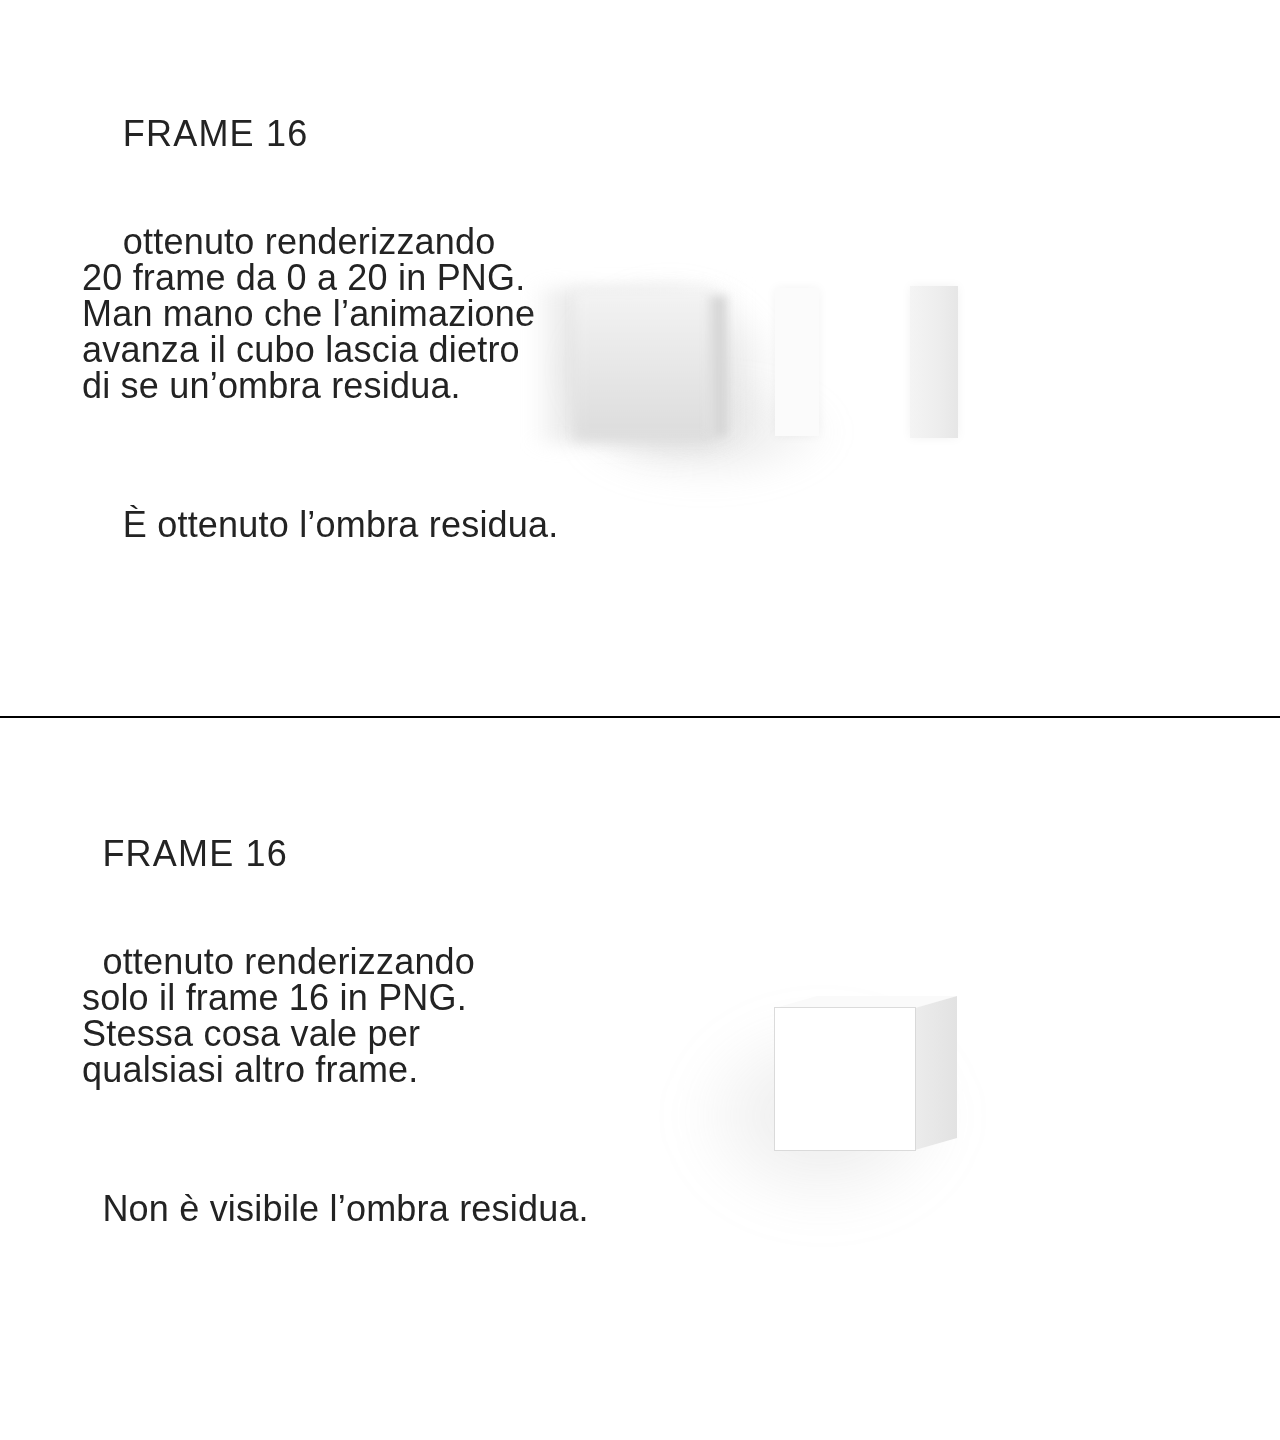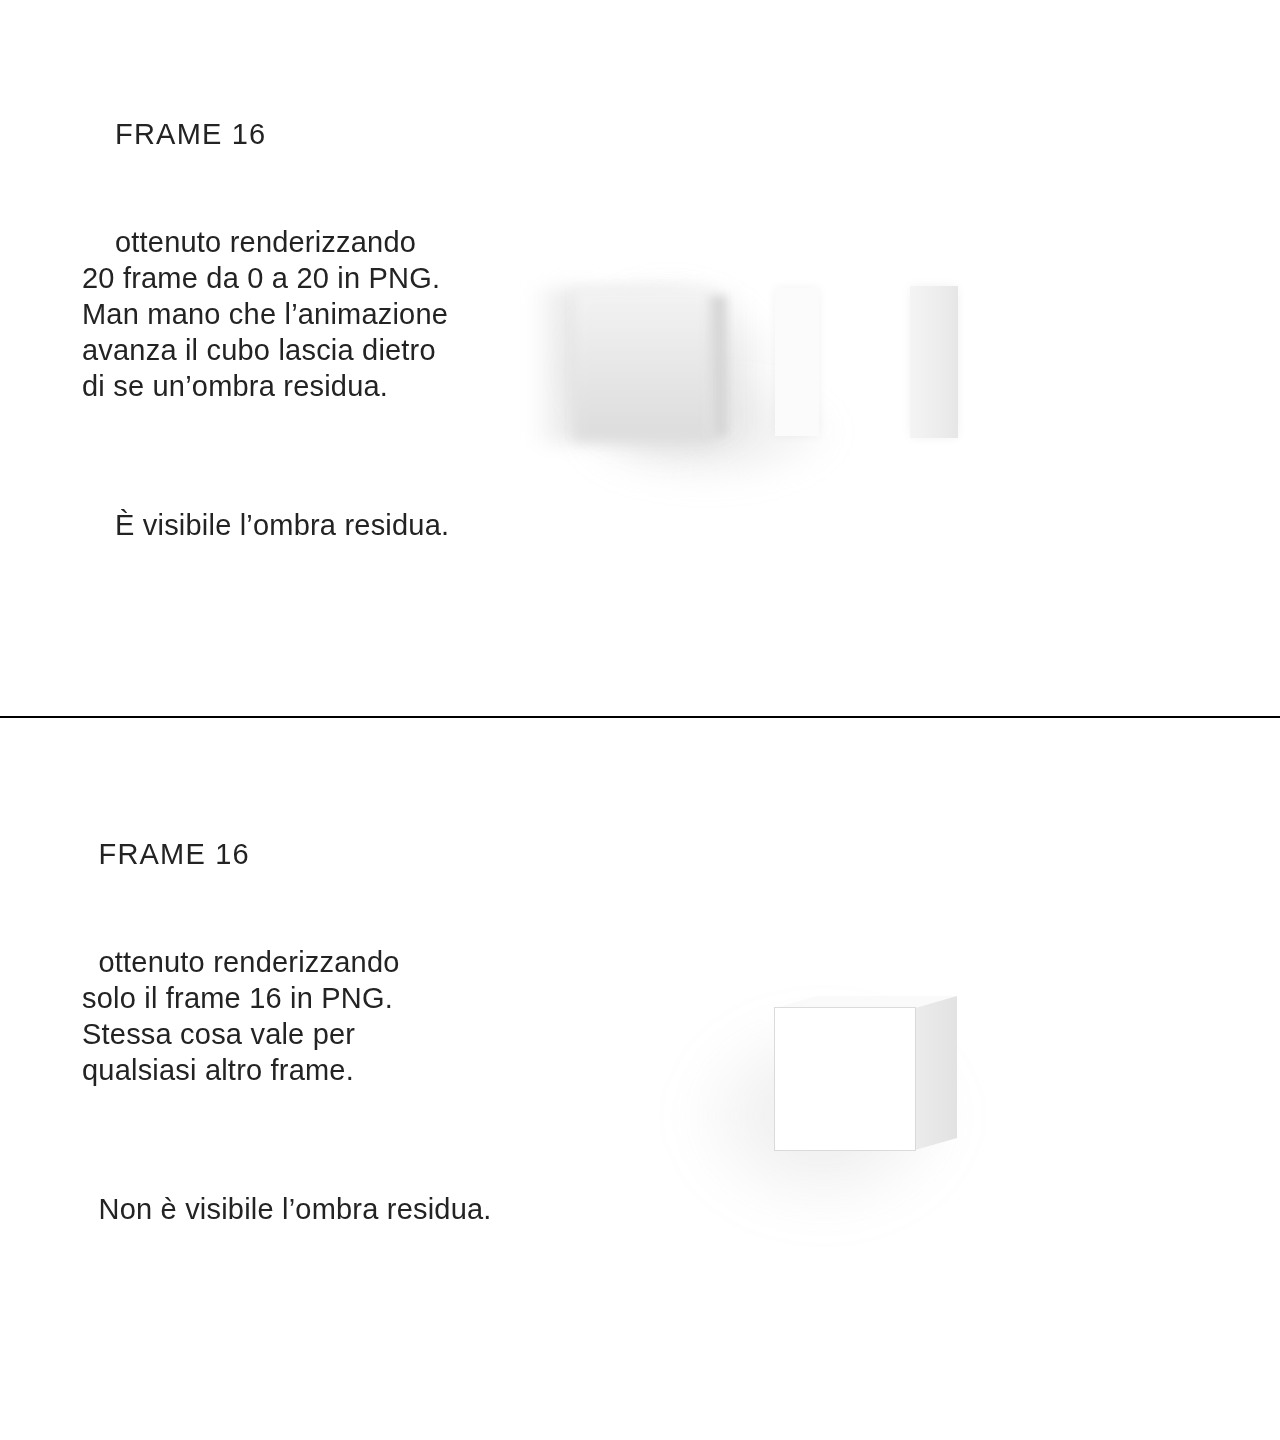--- a/index.html
+++ b/index.html
@@ -31,21 +31,21 @@
     position: absolute;
     left: 0;
     top: 716px;
     width: 1280px;
     height: 3px;
     background: #000000;
   }
 
   .caption {
     position: absolute;
-    font-size: 29px;
+    font-size: 36px;
     line-height: 36px;
     letter-spacing: 0.2px;
     color: #232323;
     white-space: pre;
     font-weight: 400;
   }
   .caption .lead {
     letter-spacing: 1.2px;
   }
   .caption .gap {
@@ -207,21 +207,21 @@
 
   <div class="caption" id="caption-top">
     <span class="lead">FRAME 16</span>
     <br>
     <span>ottenuto renderizzando
 20 frame da 0 a 20 in PNG.
 Man mano che l’animazione
 avanza il cubo lascia dietro
 di se un’ombra residua.</span>
     <span class="gap"></span>
-    <span>È visibile l’ombra residua.</span>
+    <span>È ottenuto l’ombra residua.</span>
   </div>
 
   <div class="art-top">
     <div class="ghost-shadow"></div>
     <div class="ghost-shadow2"></div>
     <div class="ghost-streak"></div>
     <div class="ghost-cube"></div>
     <div class="ghost-cube-side"></div>
     <div class="sliver-a"></div>
     <div class="sliver-b"></div>

